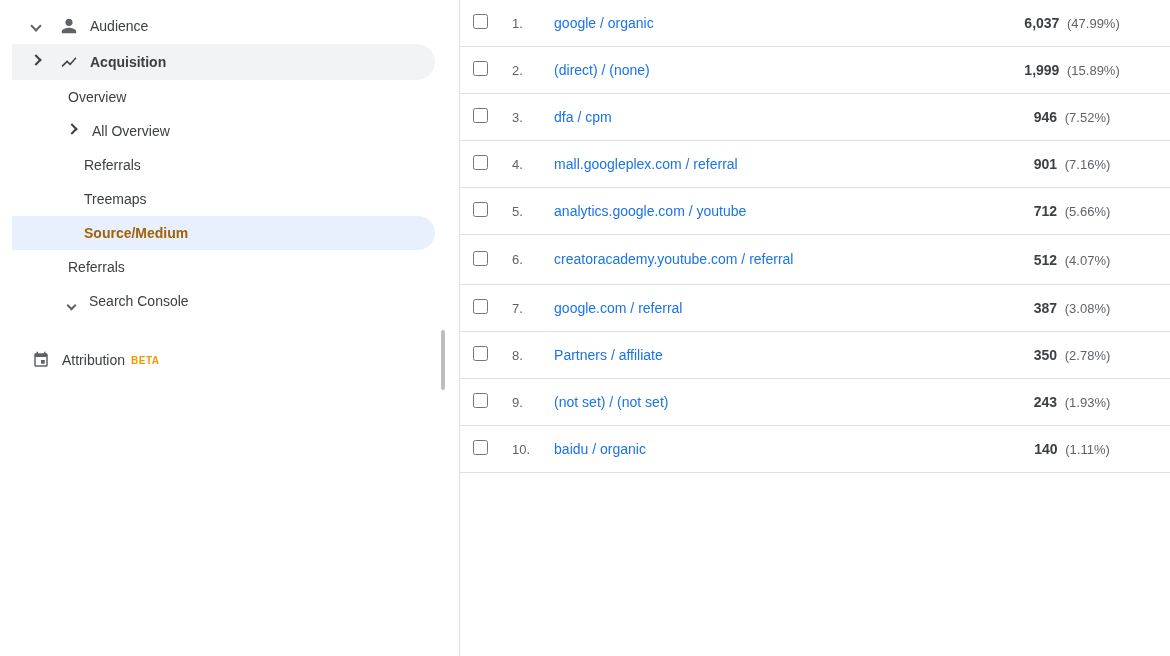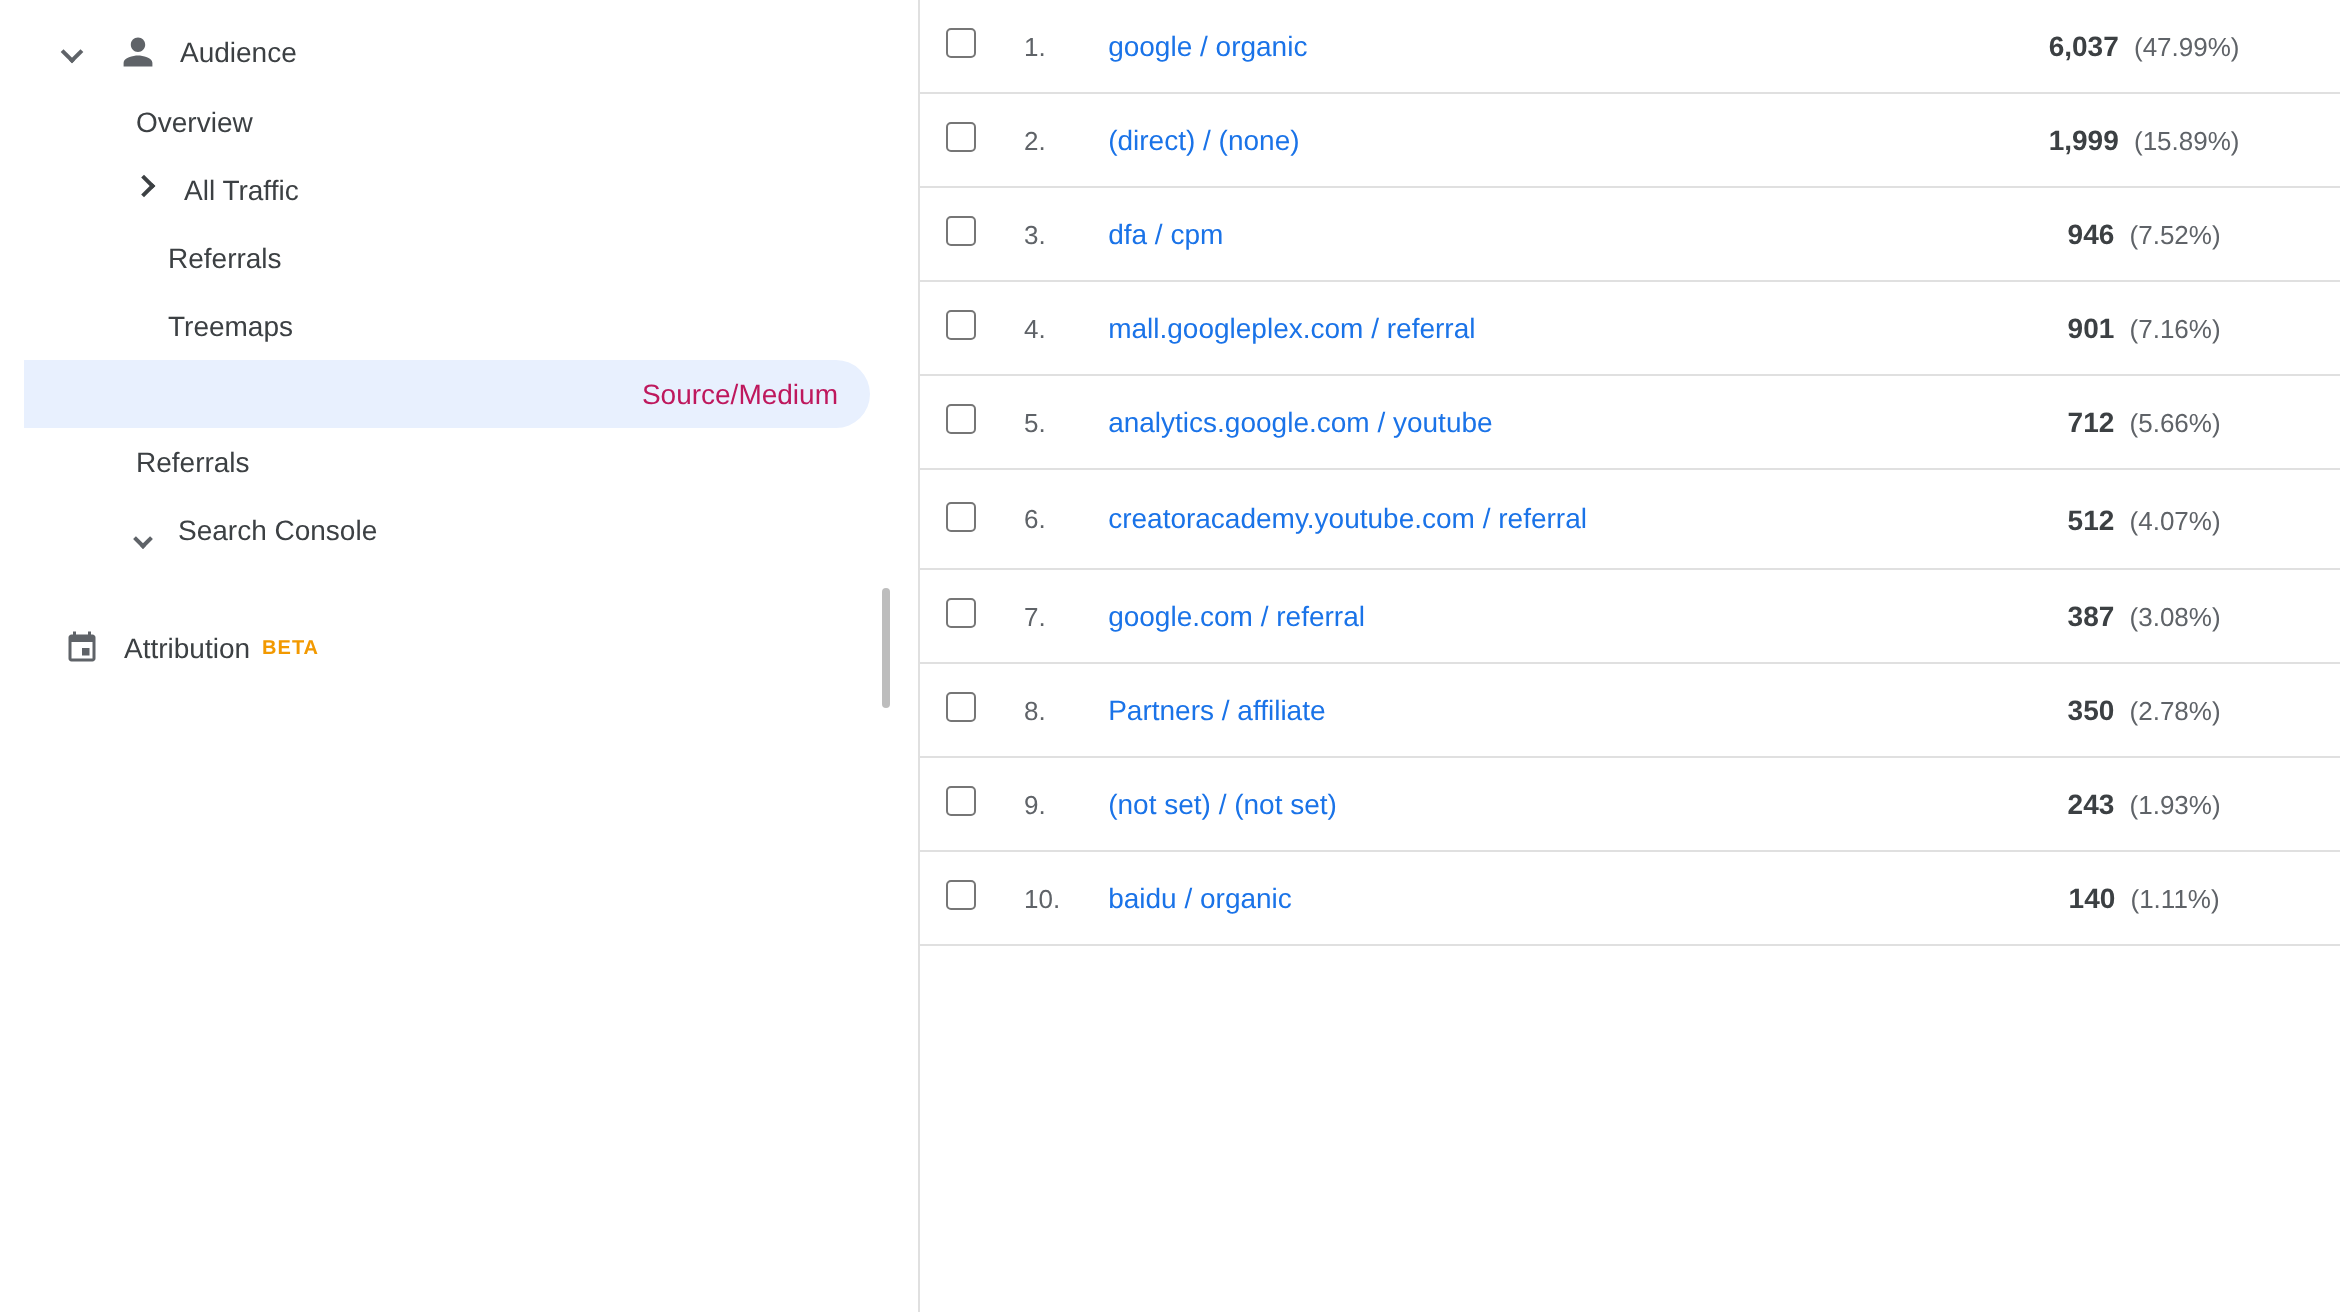--- a/index.html
+++ b/index.html
@@ -87,23 +87,22 @@
       align-items: center;
       padding: 9px 16px 9px 72px;
       cursor: pointer;
       color: #3c4043;
       font-size: 14px;
       border-radius: 0 24px 24px 0;
       margin-right: 12px;
     }
     .sub-sub-item.active {
       background: #e8f0fe;
-      color: #be185d;
-      font-weight: 400;
-      justify-content: flex-end;
+      color: #a16207;
+      font-weight: 700;
     }
 
     .all-traffic-header {
       display: flex;
       align-items: center;
       padding: 9px 16px 9px 56px;
       font-size: 14px;
       color: #3c4043;
       font-weight: 500;
       cursor: pointer;
@@ -205,30 +204,41 @@
         <span class="chevron right" style="width:8px;height:8px;border-color:#5f6368;"></span>
       </span>
       <span class="nav-icon">
         <svg width="18" height="18" viewBox="0 0 24 24" fill="currentColor">
             <path d="M12 12c2.7 0 4.8-2.1 4.8-4.8S14.7 2.4 12 2.4 7.2 4.5 7.2 7.2 9.3 12 12 12zm0 2.4c-3.2 0-9.6 1.6-9.6 4.8v2.4h19.2v-2.4c0-3.2-6.4-4.8-9.6-4.8z"></path>
           </svg>
       </span>
       <span>Audience</span>
     </div>
 
+    <div class="nav-item section-header">
+      <span class="nav-icon">
+        <span class="chevron down" style="width:8px;height:8px;border-color:#3c4043;"></span>
+      </span>
+      <span class="nav-icon">
+        <svg width="18" height="18" viewBox="0 0 24 24" fill="currentColor">
+            <path d="M3.5 18.5l6-6 4 4L22 6.92 20.59 5.5l-7.09 8-4-4L2 17l1.5 1.5z"></path>
+          </svg>
+      </span>
+      <span>Acquisition</span>
+    </div>
 
     <div class="sub-item">
       <span>Overview</span>
     </div>
 
     <div class="all-traffic-header">
       <span class="nav-icon" style="margin-right:8px;">
         <span class="chevron down" style="width:8px;height:8px;border-color:#3c4043;"></span>
       </span>
-      <span>All Traffic</span>
+      <span>All Overview</span>
     </div>
 
     <div class="sub-sub-item">
       <span>Referrals</span>
     </div>
 
     <div class="sub-sub-item">
       <span>Treemaps</span>
     </div>
 

